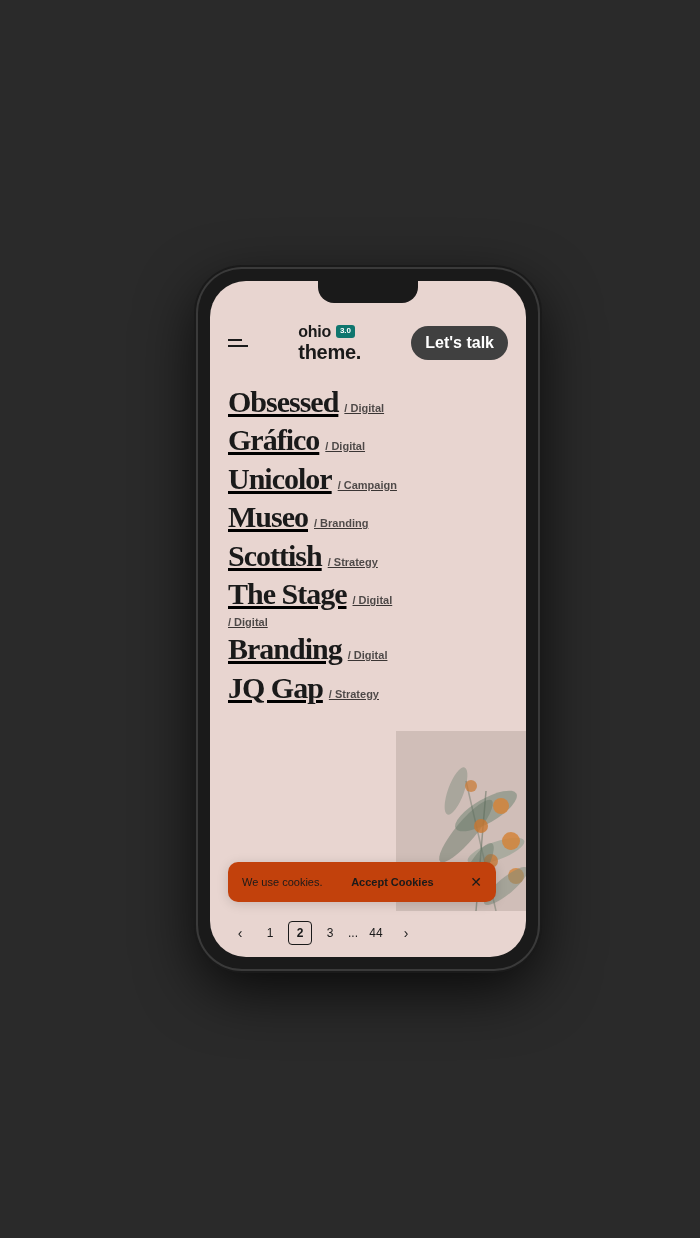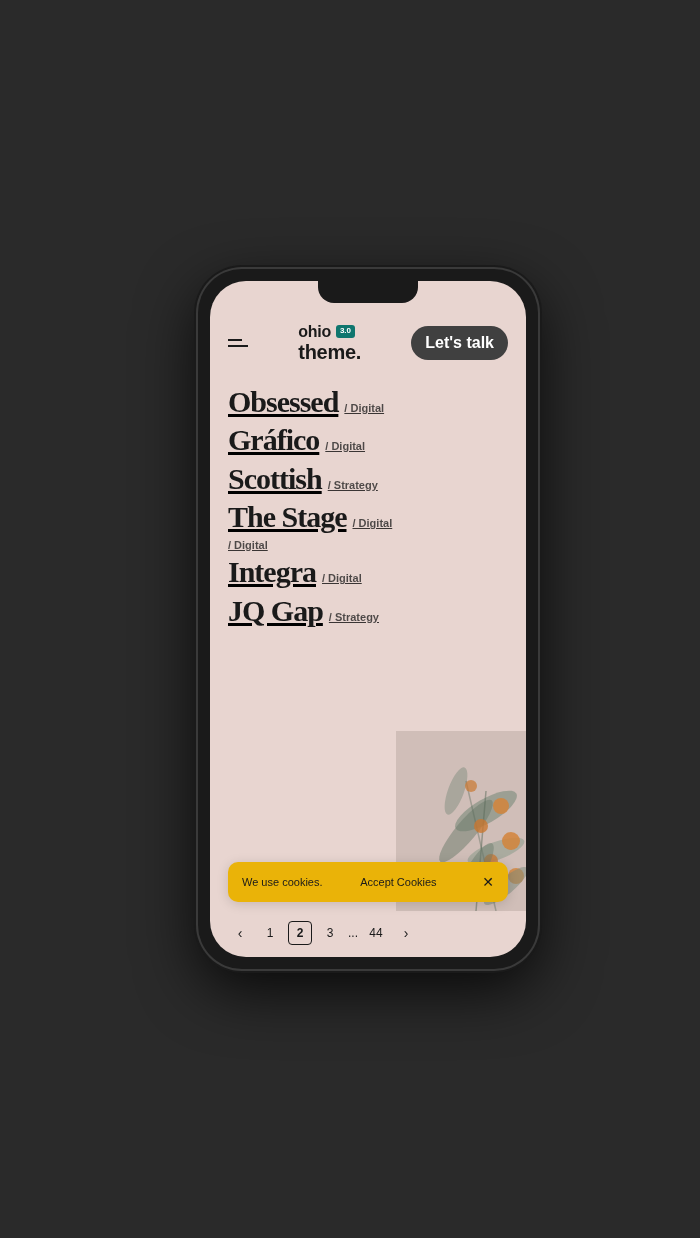--- a/index.html
+++ b/index.html
@@ -227,39 +227,39 @@
     .page-dots {
       font-size: 12px;
       color: #1a1a1a;
     }
 
     
     .cookie-banner {
       position: absolute;
       bottom: 55px;
       left: 18px;
-      right: 18px;
-      background: #eab308;
+      right: 30px;
+      background: #c2410c;
       border-radius: 10px;
       padding: 12px 14px;
       display: flex;
       align-items: center;
       justify-content: space-between;
       box-shadow: 0 2px 12px rgba(0,0,0,0.15);
       z-index: 50;
     }
 
     .cookie-text {
       font-size: 11px;
       color: #1a1a1a;
     }
 
     .cookie-accept {
       font-size: 11px;
-      font-weight: 400;
+      font-weight: 700;
       color: #1a1a1a;
       cursor: pointer;
     }
 
     .cookie-close {
       font-size: 14px;
       color: #1a1a1a;
       cursor: pointer;
       margin-left: 8px;
     }
@@ -294,32 +294,40 @@
         <ul class="project-list">
         <li class="project-item">
               <span class="project-name">Obsessed</span>
               <span class="project-category">/ Digital</span>
             </li>
             <li class="project-item">
               <span class="project-name">Gráfico</span>
               <span class="project-category">/ Digital</span>
             </li>
             <li class="project-item">
+              <span class="project-name">Unicolor</span>
+              <span class="project-category">/ Campaign</span>
+            </li>
+            <li class="project-item">
+              <span class="project-name">Museo</span>
+              <span class="project-category">/ Branding</span>
+            </li>
+            <li class="project-item">
               <span class="project-name">Scottish</span>
               <span class="project-category">/ Strategy</span>
             </li>
             <li class="project-item">
               <span class="project-name">The Stage</span>
               <span class="project-category">/ Digital</span>
             </li>
             <li class="project-item">
               <span class="project-category">/ Digital</span>
             </li>
             <li class="project-item">
-              <span class="project-name">Integra</span>
+              <span class="project-name">Branding</span>
               <span class="project-category">/ Digital</span>
             </li>
             <li class="project-item">
               <span class="project-name">JQ Gap</span>
               <span class="project-category">/ Strategy</span>
             </li>
           </ul>
 
         <div class="deco-image">
           <svg class="deco-svg" viewBox="0 0 140 180" xmlns="http://www.w3.org/2000/svg">

